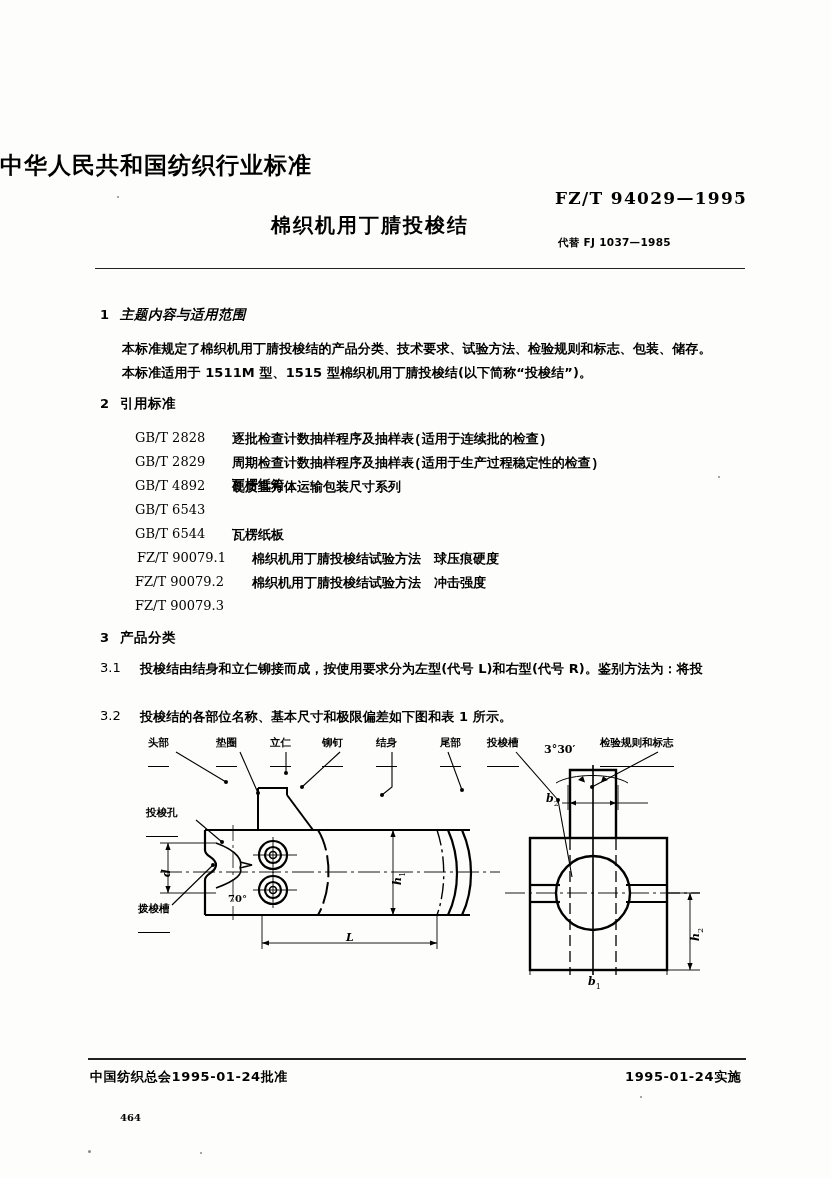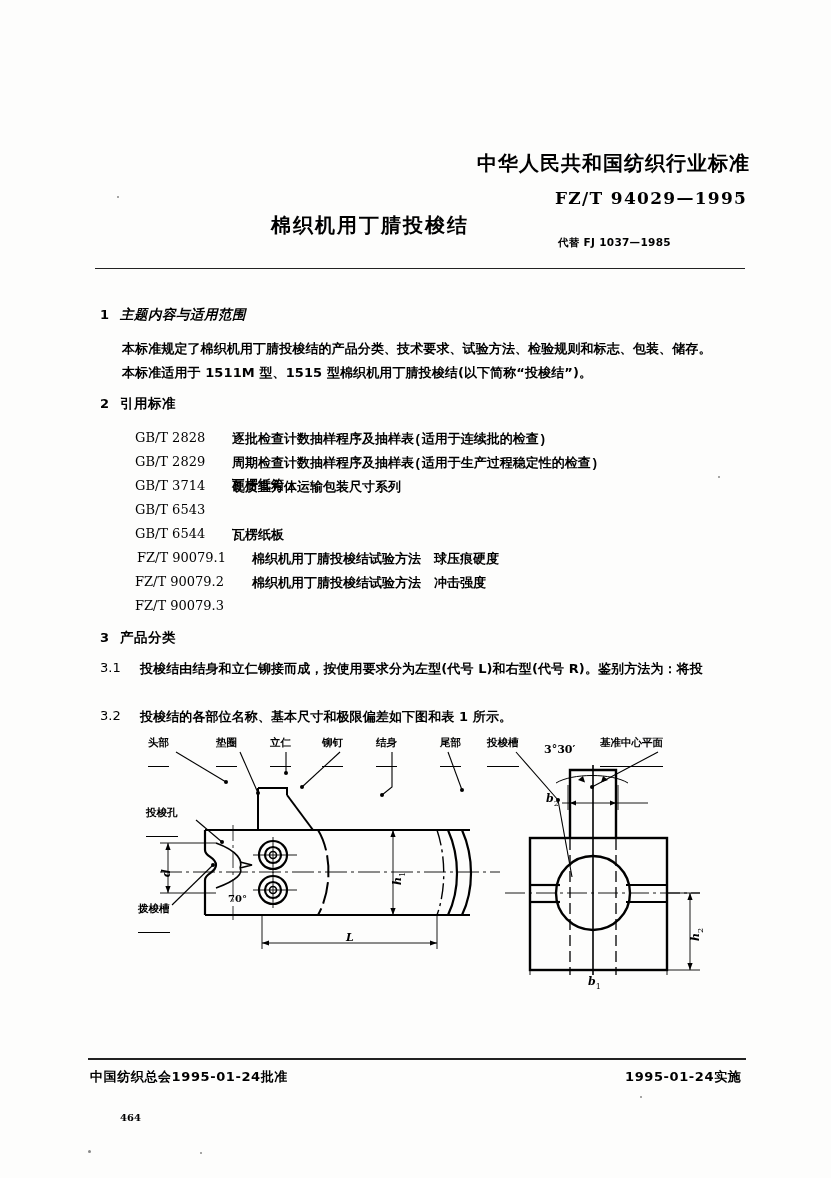--- a/index.html
+++ b/index.html
@@ -17,22 +17,22 @@
     height: 1178px;
     background: #fdfdfc;
     overflow: hidden;
   }
 
   
   .hdr-org {
     position: absolute;
     left: 0; top: 150px;
     width: 750px;
-    text-align: right;
-    font-size: 20px;
+    text-align: left;
+    font-size: 23px;
     font-weight: bold;
     letter-spacing: 1px;
   }
   .hdr-std-no {
     position: absolute;
     left: 555px; top: 188px;
     font-family: "DejaVu Serif", "Liberation Serif", serif;
     font-size: 17px;
     font-weight: bold;
     letter-spacing: 1.3px;
@@ -195,21 +195,21 @@
 
   <div class="sec-num" style="left:100px; top:396px;">2</div>
   <div class="sec-head" style="left:120px; top:395px;">引用标准</div>
 
   <div class="ref-code" style="left:135px; top:430px;">GB/T 2828</div>
   <div class="ref-text" style="left:232px; top:430px;">逐批检查计数抽样程序及抽样表(适用于连续批的检查)</div>
 
   <div class="ref-code" style="left:135px; top:454px;">GB/T 2829</div>
   <div class="ref-text" style="left:232px; top:454px;">周期检查计数抽样程序及抽样表(适用于生产过程稳定性的检查)</div>
 
-  <div class="ref-code" style="left:135px; top:478px;">GB/T 3714</div>
+  <div class="ref-code" style="left:135px; top:478px;">GB/T 4892</div>
   <div class="ref-text" style="left:232px; top:478px;">硬质直方体运输包装尺寸系列</div>
 
   <div class="ref-code" style="left:135px; top:502px;">GB/T 6543</div>
   <div class="ref-text" style="left:232px; top:476px;">瓦楞纸箱</div>
 
   <div class="ref-code" style="left:135px; top:526px;">GB/T 6544</div>
   <div class="ref-text" style="left:232px; top:526px;">瓦楞纸板</div>
 
   <div class="ref-code" style="left:137px; top:550px;">FZ/T 90079.1</div>
   <div class="ref-text" style="left:252px; top:550px;">棉织机用丁腈投梭结试验方法　球压痕硬度</div>
@@ -425,21 +425,21 @@
 
     <div class="fig-label" style="left:148px; top:12px;">头部</div>
     <div class="fig-label" style="left:216px; top:12px;">垫圈</div>
     <div class="fig-label" style="left:270px; top:12px;">立仁</div>
     <div class="fig-label" style="left:322px; top:12px;">铆钉</div>
     <div class="fig-label" style="left:376px; top:12px;">结身</div>
     <div class="fig-label" style="left:412px; top:12px;margin-left:28px;">尾部</div>
     <div class="fig-label" style="left:487px; top:12px;">投梭槽</div>
     <div class="fig-label" style="left:146px; top:82px;">投梭孔</div>
     <div class="fig-label" style="left:138px; top:178px;">拨梭槽</div>
-    <div class="fig-label" style="left:600px; top:12px;">基准中心平面</div>
+    <div class="fig-label" style="left:600px; top:12px;">检验规则和标志</div>
 
     <div class="fig-plain" style="left:228px; top:168px;">70°</div>
     <div class="fig-plain" style="left:544px; top:18px; font-size:11px;">3°30′</div>
 
     <div class="dim-vert" style="left:160px; top:152px;">d</div>
     <div class="dim-italic" style="left:346px; top:206px;">L</div>
 
     <div style="position:absolute; left:386px; top:160px; transform:rotate(-90deg); transform-origin:left top;">
       <span style="font-family:'DejaVu Serif',serif; font-style:italic; font-size:11px; font-weight:bold;">h</span><span style="font-family:'DejaVu Serif',serif; font-size:8px; vertical-align:sub;">1</span>
     </div>

